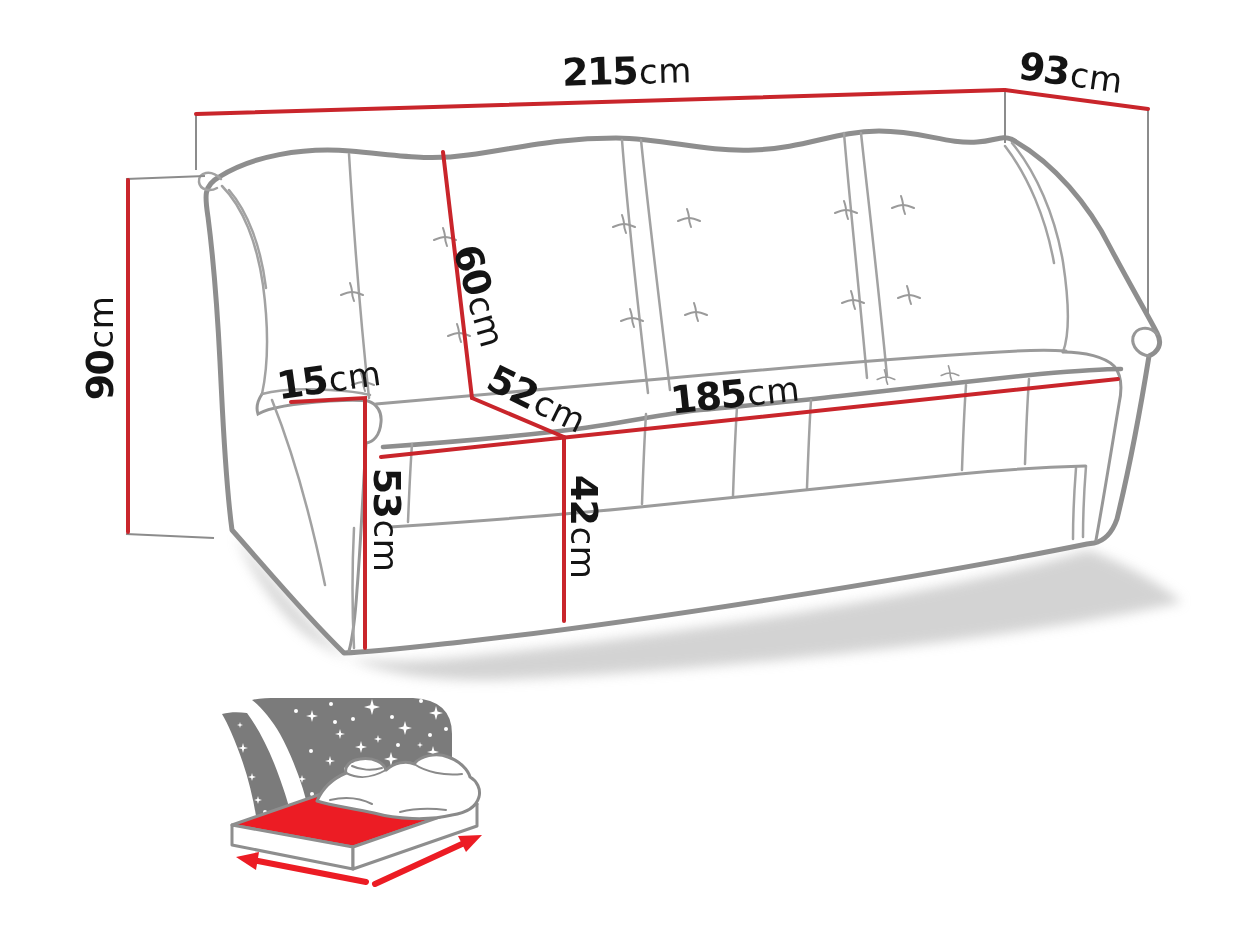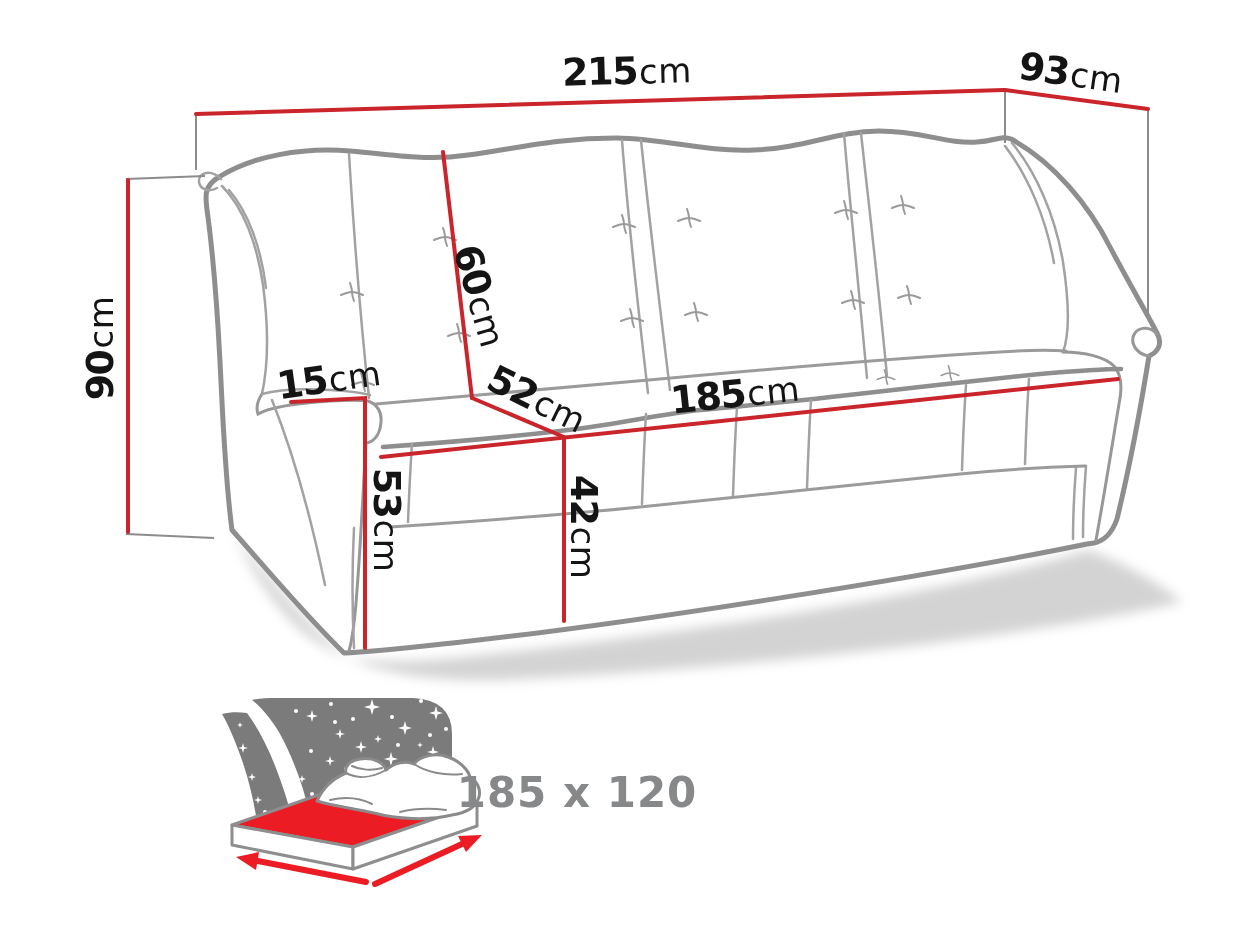--- a/index.html
+++ b/index.html
@@ -241,15 +241,14 @@
   <div class="dim-label" style="left:735px;top:394px;--r:-6deg">
     <span class="num">185</span><span class="unit">cm</span>
   </div>
   <div class="dim-label" style="left:387px;top:520px;--r:90deg">
     <span class="num">53</span><span class="unit">cm</span>
   </div>
   <div class="dim-label" style="left:584px;top:527px;--r:90deg">
     <span class="num">42</span><span class="unit">cm</span>
   </div>
 
-  <div class="sleep-size" style="left:577px;top:793px">185 x 120</div>
 
 </div>
 
 </body></html>

